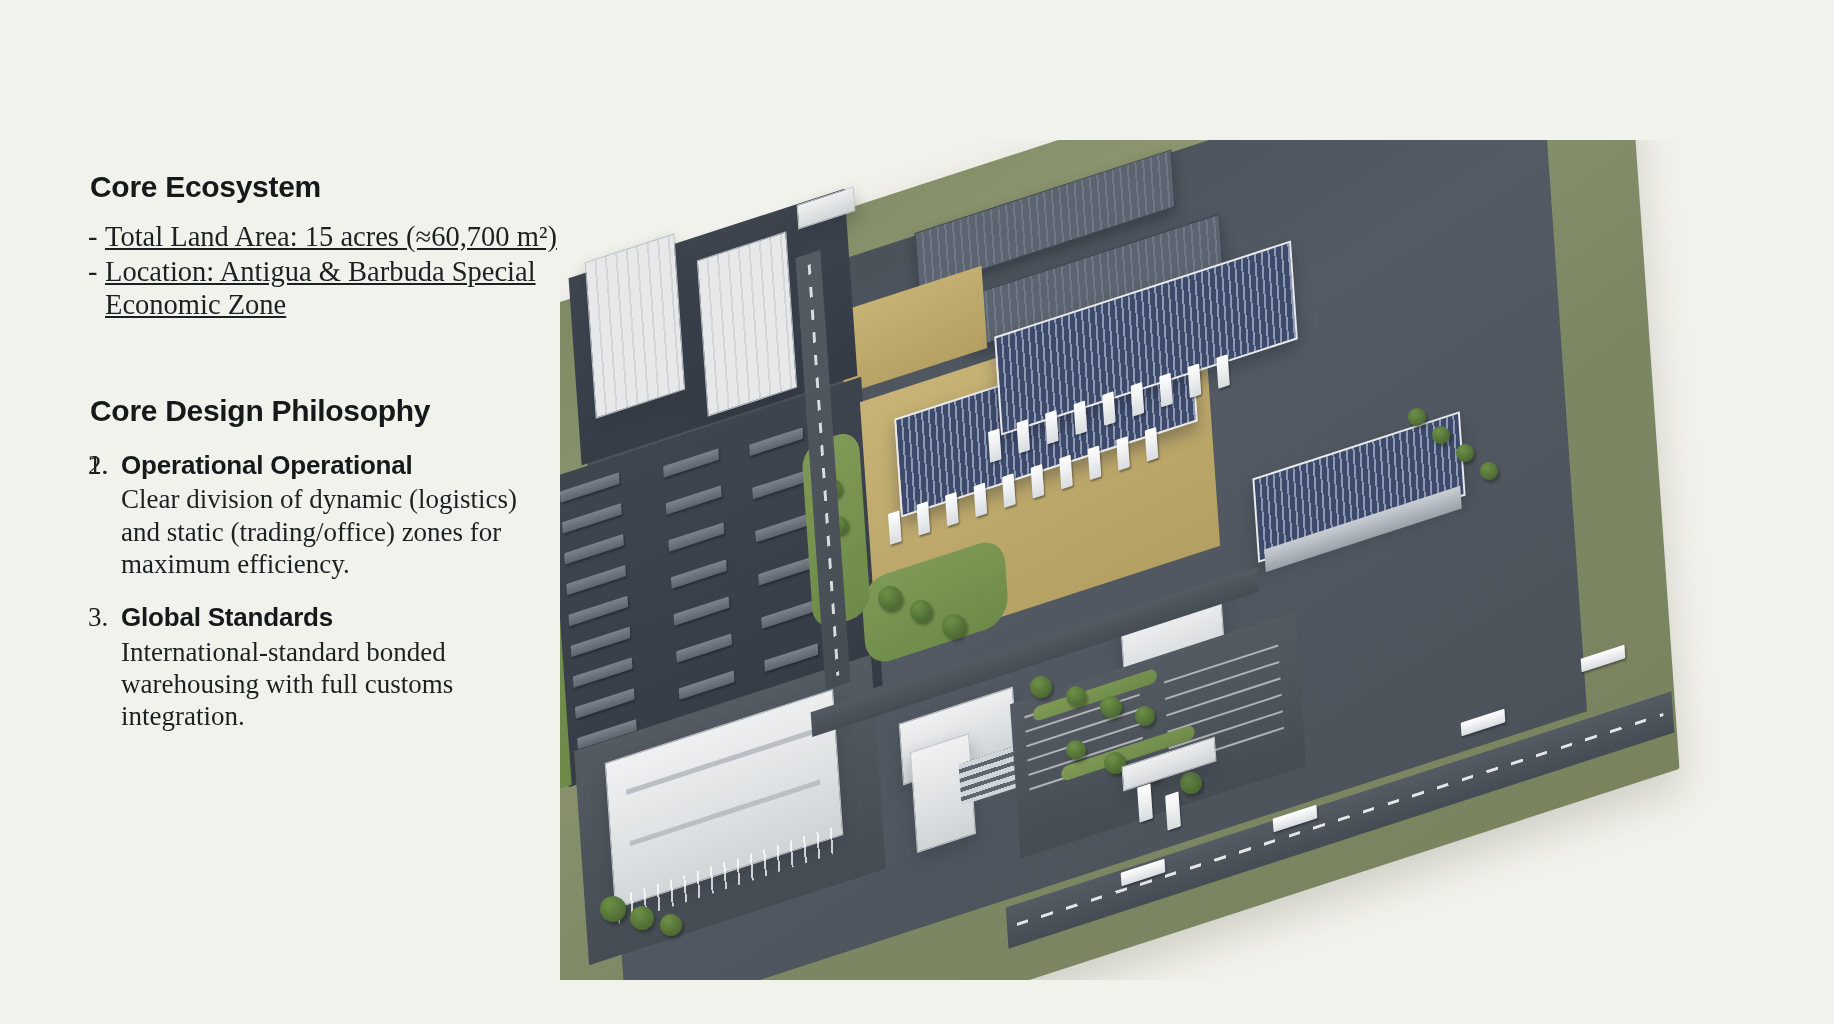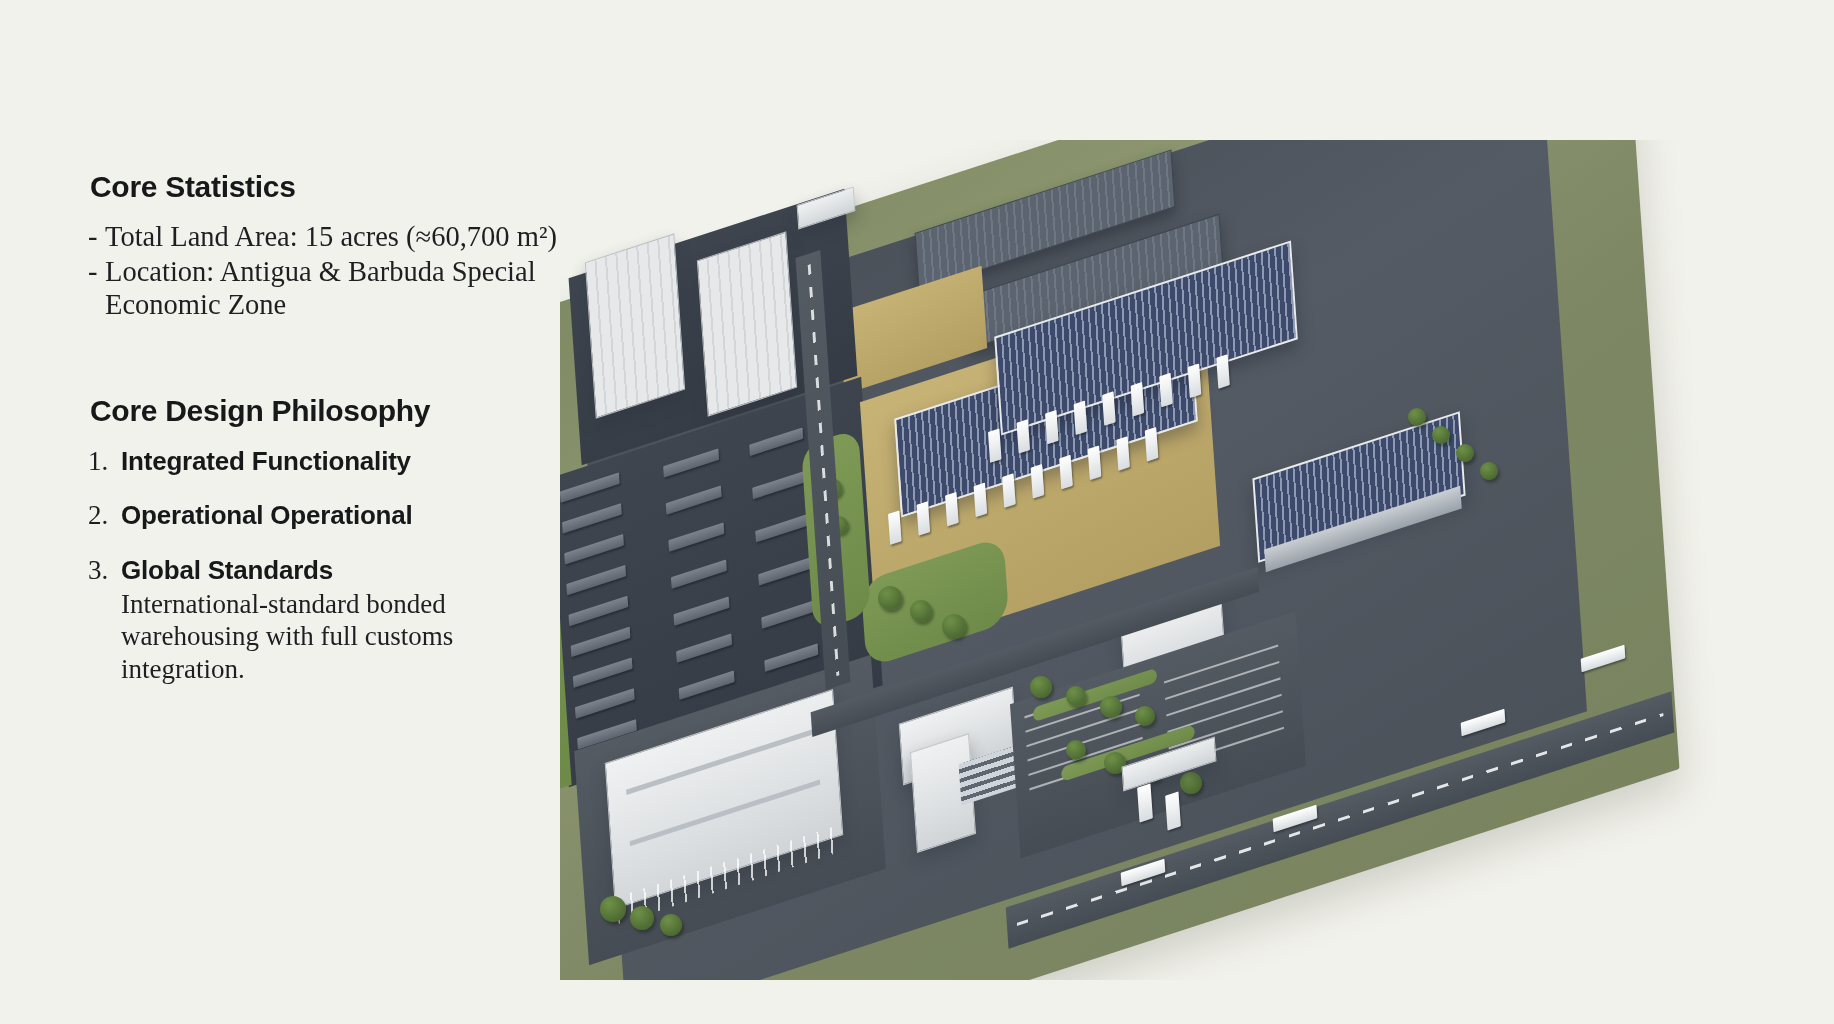--- a/index.html
+++ b/index.html
@@ -58,21 +58,21 @@
   .stat-row {
     display: flex;
     align-items: flex-start;
     margin-bottom: 1px;
   }
   .stat-dash {
     width: 17px;
     flex: 0 0 17px;
     font-family: "Liberation Serif", serif;
   }
-  .stat-text { flex: 1 1 auto; }
+  .stat-text { flex: 1 1 auto; text-decoration: underline; }
 
   #philosophy { margin-top: 72px; }
 
   ol.phil {
     list-style: none;
     margin: 0;
     padding: 0;
   }
   ol.phil > li {
     position: relative;
@@ -227,43 +227,43 @@
 </style>
 </head>
 <body style="background: rgb(242, 242, 236);">
 
 <div id="slide" style="background: rgb(242, 242, 236);">
 
 
   <div id="left-col">
 
     <div>
-      <div class="sec-head">Core Statistics</div>
+      <div class="sec-head">Core Ecosystem</div>
       <div class="stat-list">
         <div class="stat-row">
           <span class="stat-dash">-</span>
           <span class="stat-text">Total Land Area: 15 acres (≈60,700 m²)</span>
         </div>
         <div class="stat-row">
           <span class="stat-dash">-</span>
           <span class="stat-text">Location: Antigua &amp; Barbuda Special Economic Zone</span>
         </div>
       </div>
     </div>
 
     <div id="philosophy">
       <div class="sec-head">Core Design Philosophy</div>
       <ol class="phil">
         <li>
           <span class="num">1.</span>
-          <div class="phil-title">Integrated Functionality</div>
         </li>
         <li>
           <span class="num">2.</span>
           <div class="phil-title">Operational Operational</div>
+          <div class="phil-body">Clear division of dynamic (logistics) and static (trading/office) zones for maximum efficiency.</div>
         </li>
         <li>
           <span class="num">3.</span>
           <div class="phil-title">Global Standards</div>
           <div class="phil-body">International-standard bonded warehousing with full customs integration.</div>
         </li>
       </ol>
     </div>
 
   </div>

